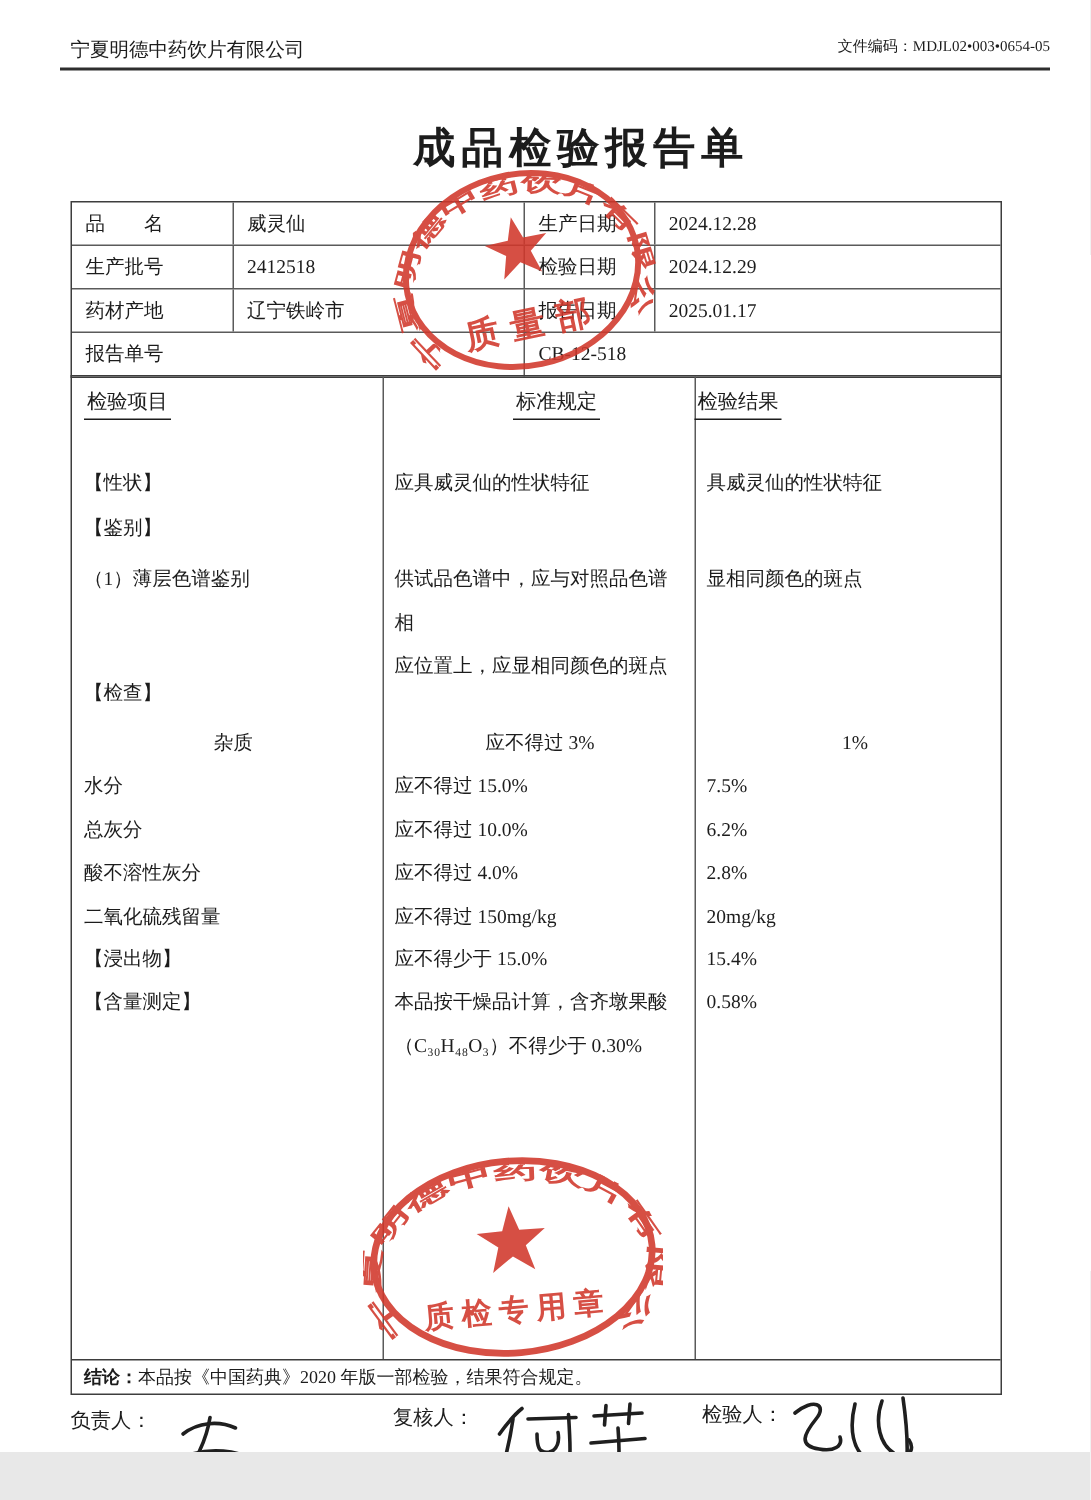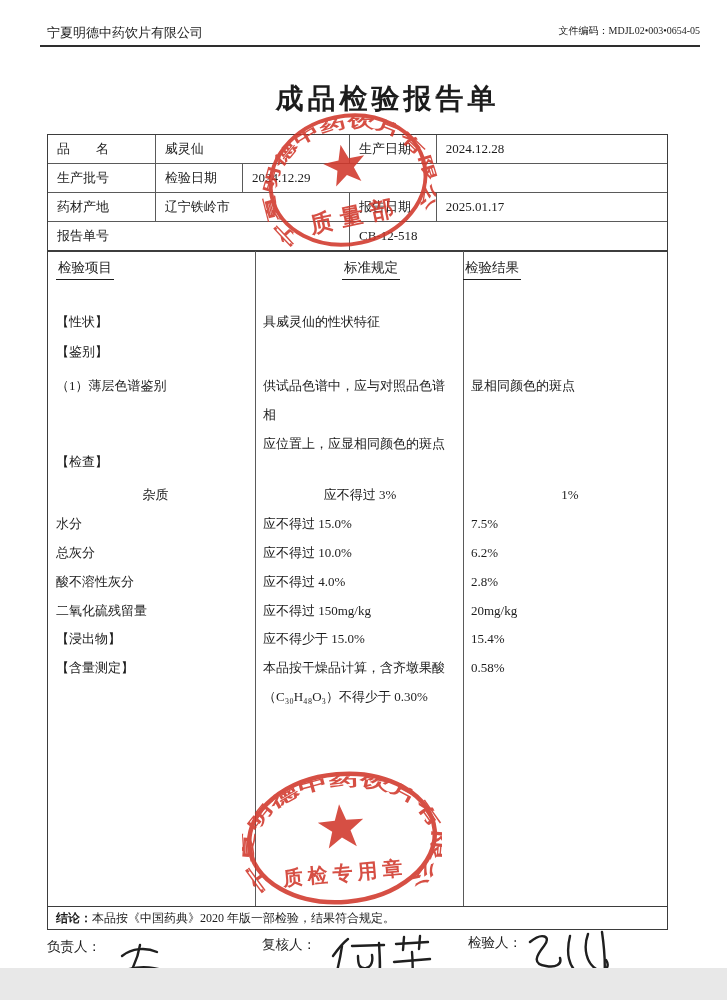--- a/index.html
+++ b/index.html
@@ -63,20 +63,21 @@
 
   <div class="info-table">
     <div class="info-row">
       <div class="ic c1">品　　名</div>
       <div class="ic c2">威灵仙</div>
       <div class="ic c3">生产日期</div>
       <div class="ic c4">2024.12.28</div>
     </div>
     <div class="info-row">
       <div class="ic c1">生产批号</div>
+      <div class="ic c2">2412518</div>
       <div class="ic c3">检验日期</div>
       <div class="ic c4">2024.12.29</div>
     </div>
     <div class="info-row">
       <div class="ic c1">药材产地</div>
       <div class="ic c2">辽宁铁岭市</div>
       <div class="ic c3">报告日期</div>
       <div class="ic c4">2025.01.17</div>
     </div>
     <div class="info-row">
@@ -89,20 +90,23 @@
     <div class="vline v1"></div>
     <div class="vline v2"></div>
     <div class="mt-head">
       <div class="h1"><span class="u">检验项目</span></div>
       <div class="h2"><span class="u">标准规定</span></div>
       <div class="h3"><span class="u">检验结果</span></div>
     </div>
     <div id="mt-body">
         <div class="mt-row" style="top: 56px;">
           <div class="mt-item">【性状】</div>
+          <div class="mt-std">
+            <div>应具威灵仙的性状特征</div>
+          </div>
           <div class="mt-res">具威灵仙的性状特征</div>
         </div>
         <div class="mt-row" style="top: 86px;">
           <div class="mt-item">【鉴别】</div>
           <div class="mt-std"></div>
           <div class="mt-res"></div>
         </div>
         <div class="mt-row" style="top: 120px;">
           <div class="mt-item">（1）薄层色谱鉴别</div>
           <div class="mt-std">

